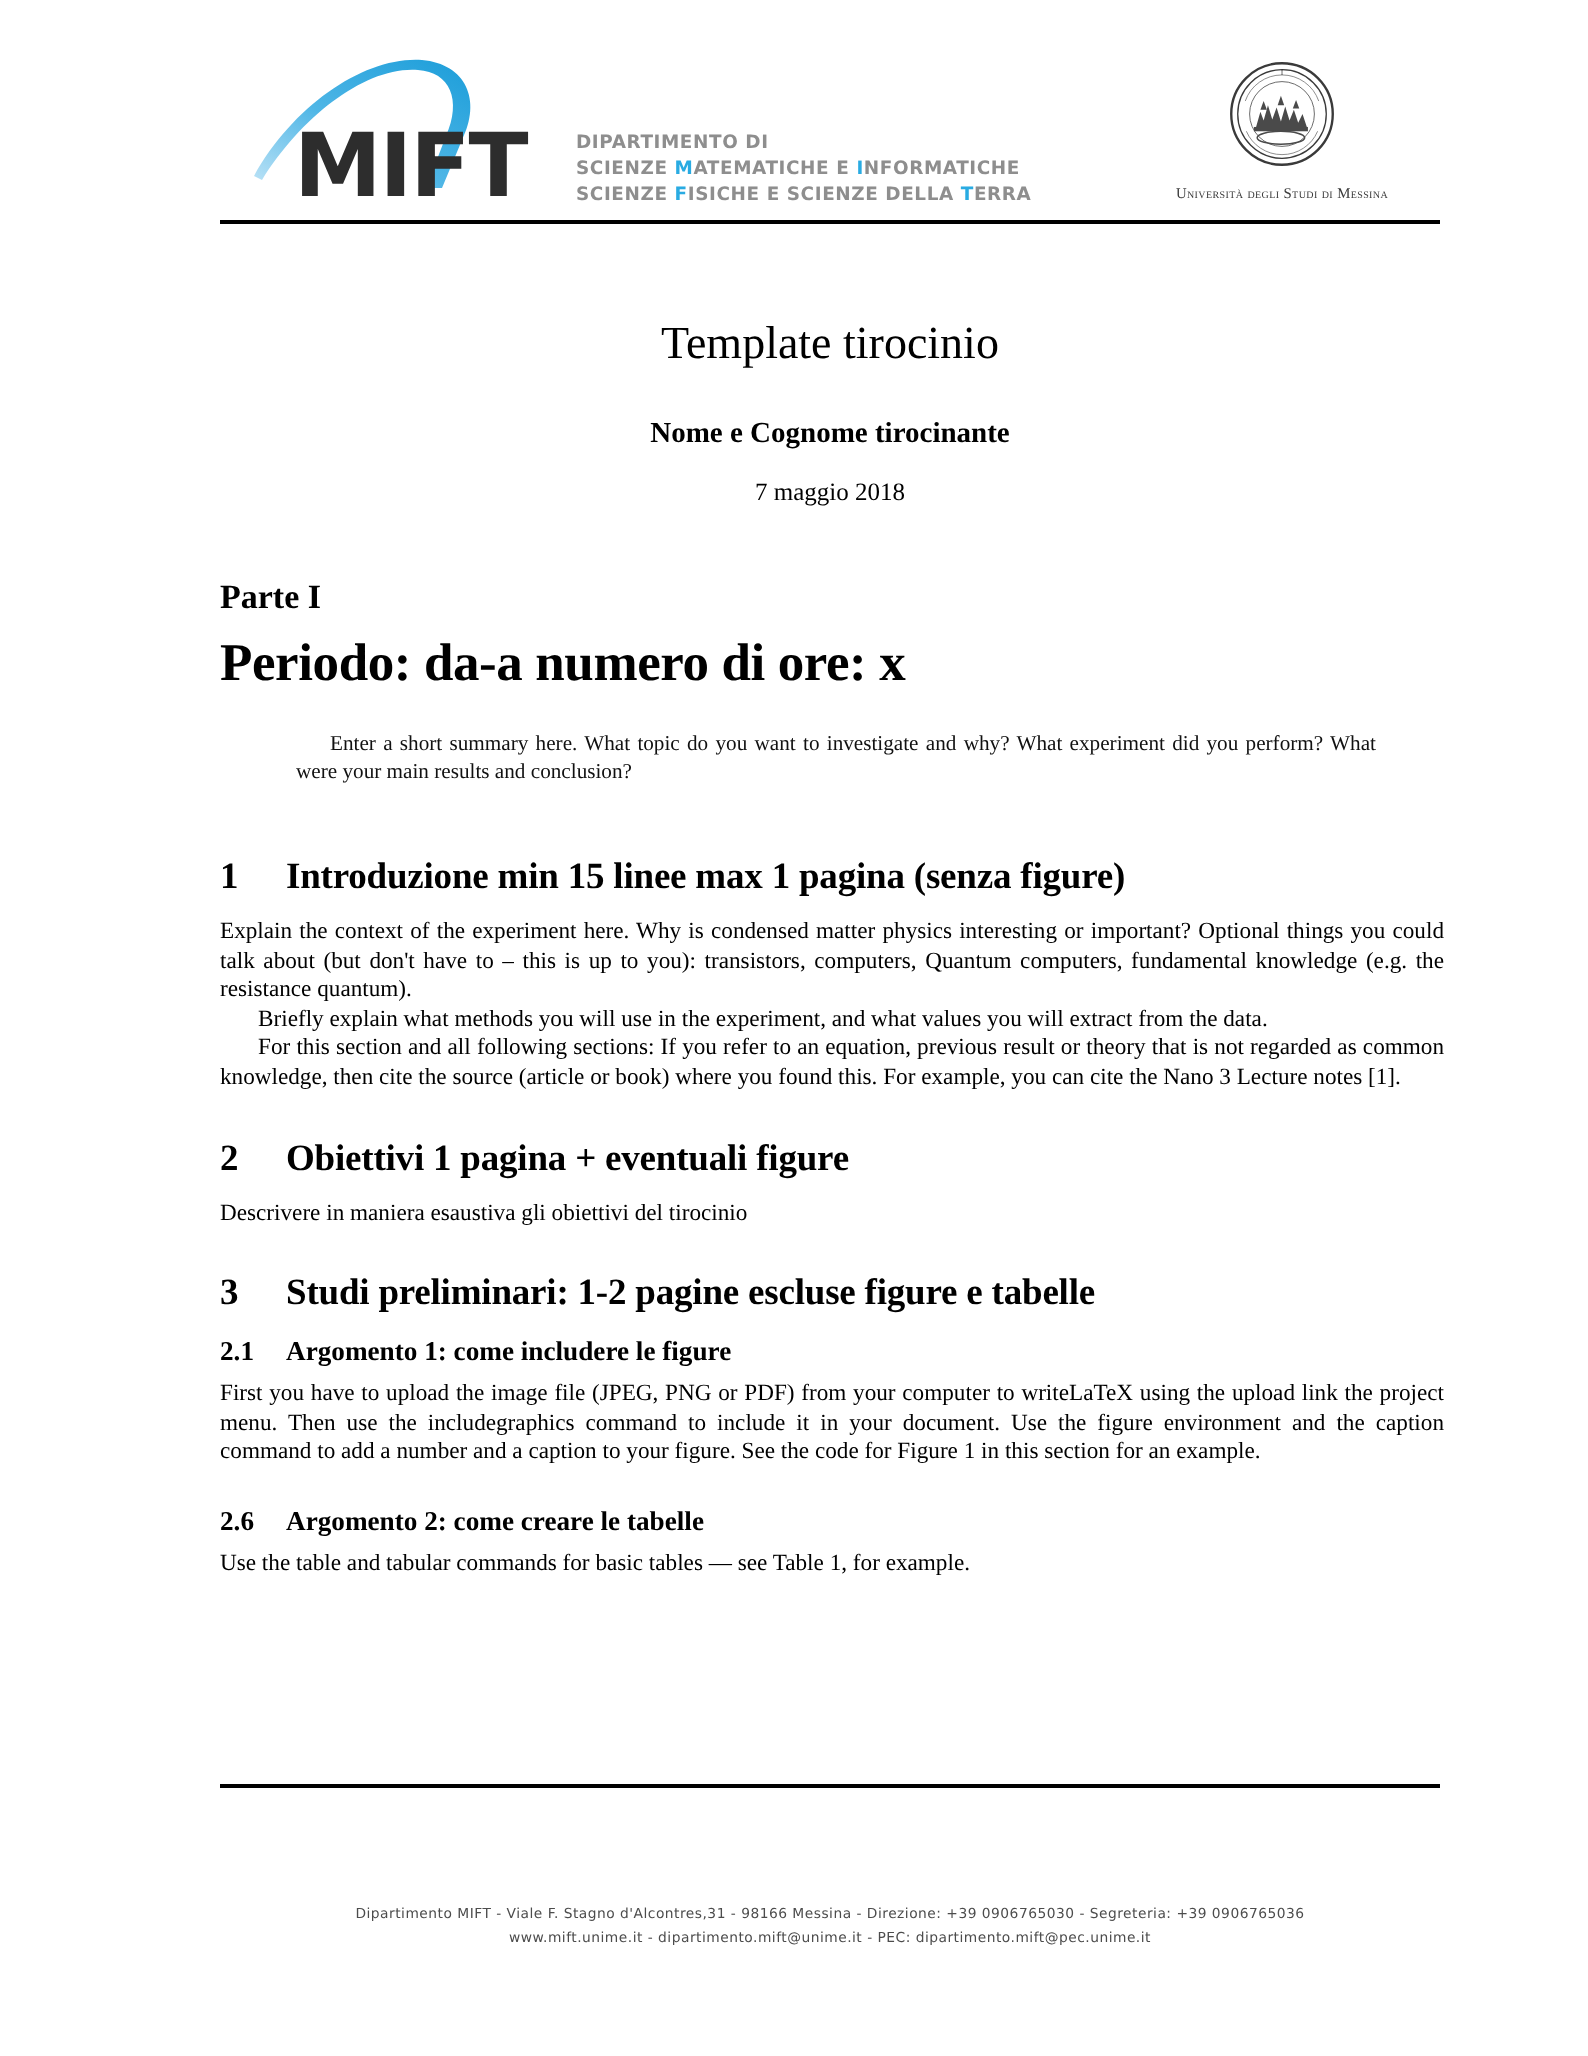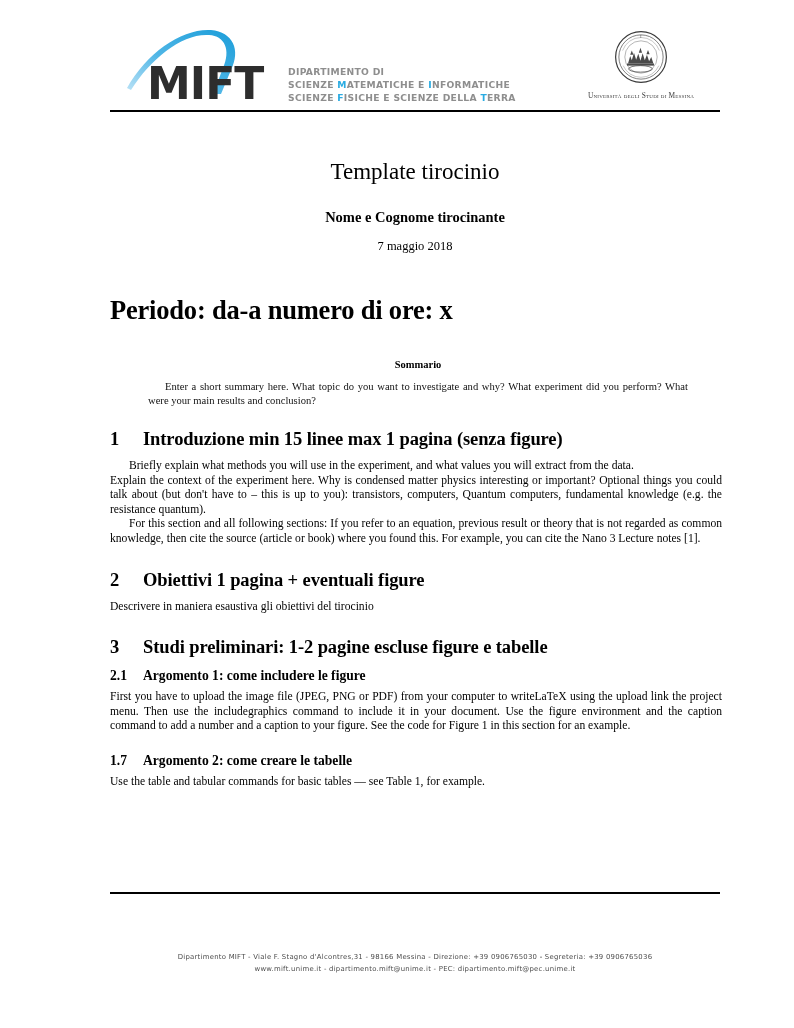--- a/index.html
+++ b/index.html
@@ -302,47 +302,47 @@
   </div>
   <div class="header-rule"></div>
 
   <div class="title-block">
     <div class="doc-title">Template tirocinio</div>
     <div class="doc-author">Nome e Cognome tirocinante</div>
     <div class="doc-date">7 maggio 2018</div>
   </div>
 
   <div class="part-block">
+    <div class="part-label">Parte I</div>
     <div class="part-title">Periodo: da-a numero di ore: x</div>
   </div>
 
   <div class="abstract">
-    <div class="abstract-title">Sommario</div>
     <div class="abstract-body">Enter a short summary here. What topic do you want to investigate and why? What experiment did you perform? What were your main results and conclusion?</div>
   </div>
 
   <div class="content">
       <div class="block">
         <h2 class="section"><span class="sec-num">1</span><span>Introduzione min 15 linee max 1 pagina (senza figure)</span></h2>
+        <p class="para">Explain the context of the experiment here. Why is condensed matter physics interesting or important? Optional things you could talk about (but don't have to – this is up to you): transistors, computers, Quantum computers, fundamental knowledge (e.g. the resistance quantum).</p>
         <p class="para indent">Briefly explain what methods you will use in the experiment, and what values you will extract from the data.</p>
-        <p class="para">Explain the context of the experiment here. Why is condensed matter physics interesting or important? Optional things you could talk about (but don't have to – this is up to you): transistors, computers, Quantum computers, fundamental knowledge (e.g. the resistance quantum).</p>
         <p class="para indent">For this section and all following sections: If you refer to an equation, previous result or theory that is not regarded as common knowledge, then cite the source (article or book) where you found this. For example, you can cite the Nano 3 Lecture notes [1].</p>
       </div>
       <div class="block">
         <h2 class="section"><span class="sec-num">2</span><span>Obiettivi 1 pagina + eventuali figure</span></h2>
         <p class="para">Descrivere in maniera esaustiva gli obiettivi del tirocinio</p>
       </div>
       <div class="block">
         <h2 class="section"><span class="sec-num">3</span><span>Studi preliminari: 1-2 pagine escluse figure e tabelle</span></h2>
         <div class="block-tight">
           <h3 class="subsection"><span class="subsec-num">2.1</span><span>Argomento 1: come includere le figure</span></h3>
           <p class="para">First you have to upload the image file (JPEG, PNG or PDF) from your computer to writeLaTeX using the upload link the project menu. Then use the includegraphics command to include it in your document. Use the figure environment and the caption command to add a number and a caption to your figure. See the code for Figure 1 in this section for an example.</p>
         </div>
         <div class="block-tight">
-          <h3 class="subsection"><span class="subsec-num">1.7</span><span>Argomento 2: come creare le tabelle</span></h3>
+          <h3 class="subsection"><span class="subsec-num">2.6</span><span>Argomento 2: come creare le tabelle</span></h3>
           <p class="para">Use the table and tabular commands for basic tables — see Table 1, for example.</p>
         </div>
       </div>
     </div>
 
   <div class="footer-rule"></div>
   <div class="footer-text">
     <div>Dipartimento MIFT - Viale F. Stagno d'Alcontres,31 - 98166 Messina - Direzione: +39 0906765030 - Segreteria: +39 0906765036</div>
     <div>www.mift.unime.it - dipartimento.mift@unime.it - PEC: dipartimento.mift@pec.unime.it</div>
   </div>

